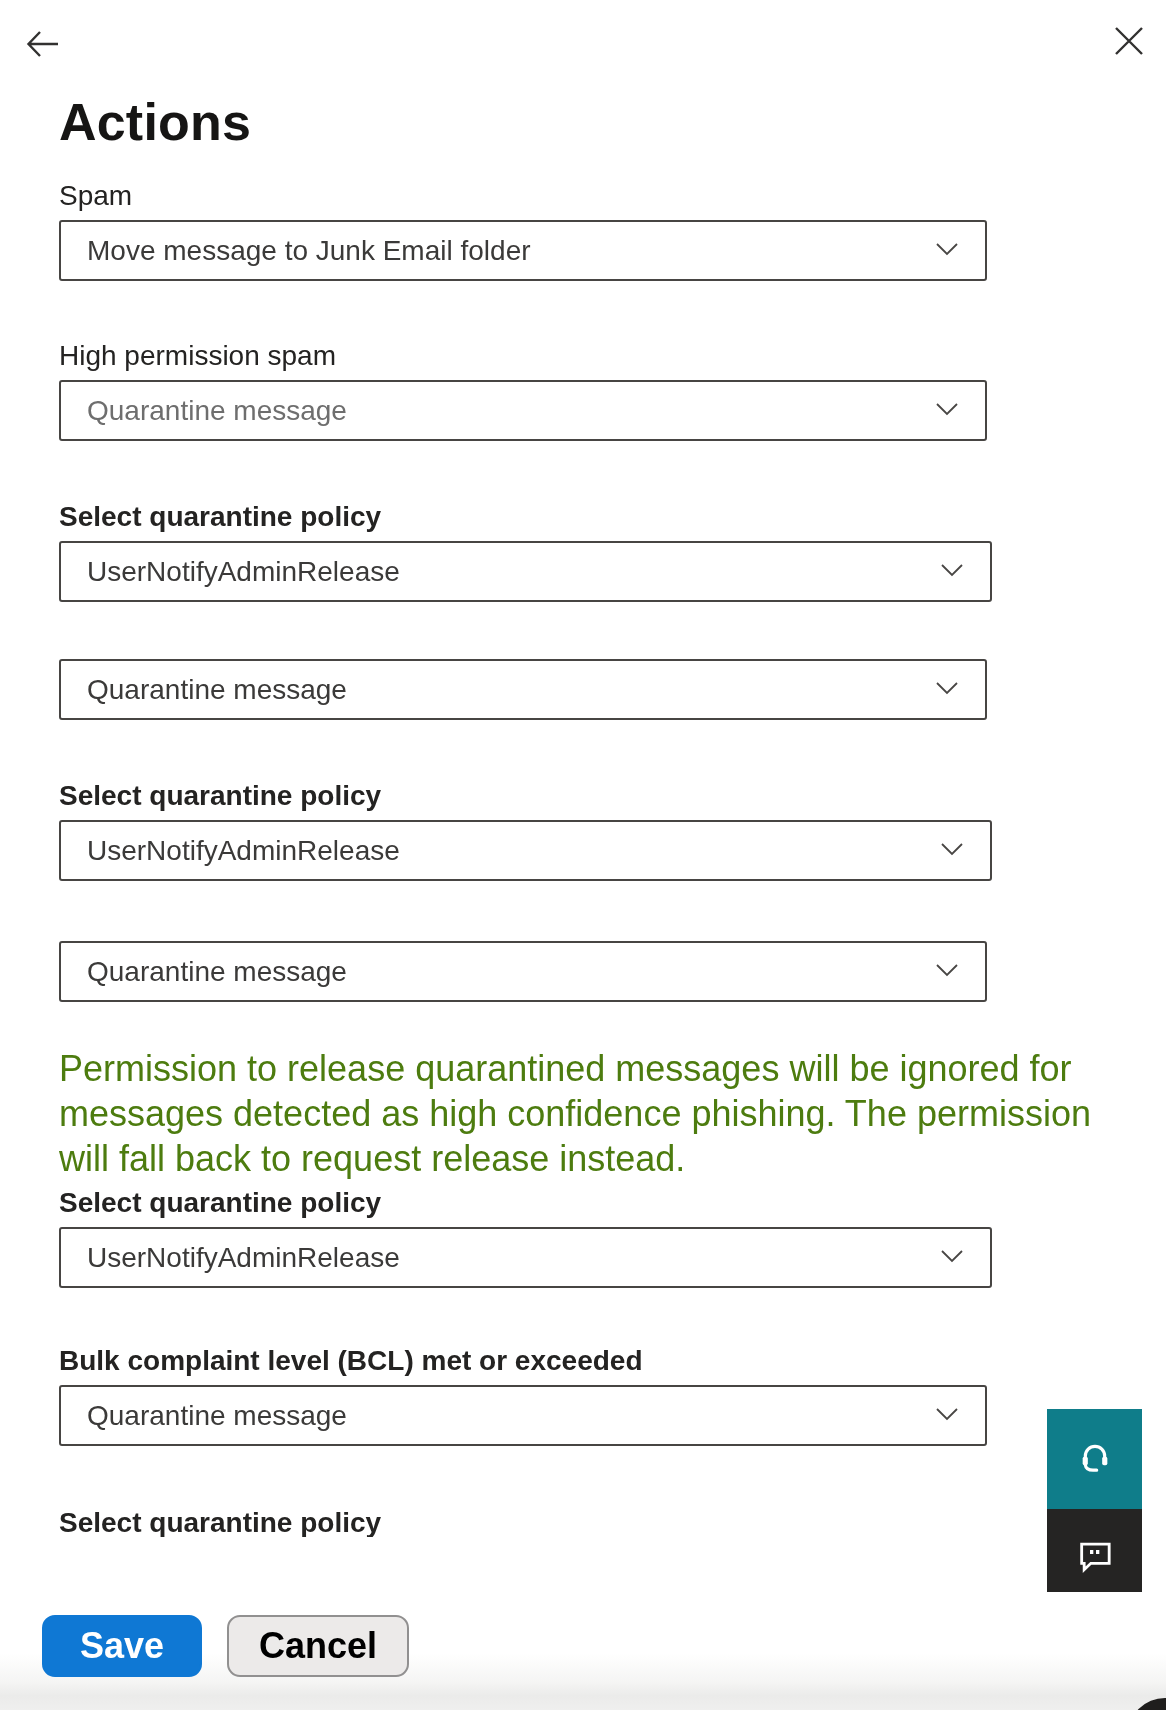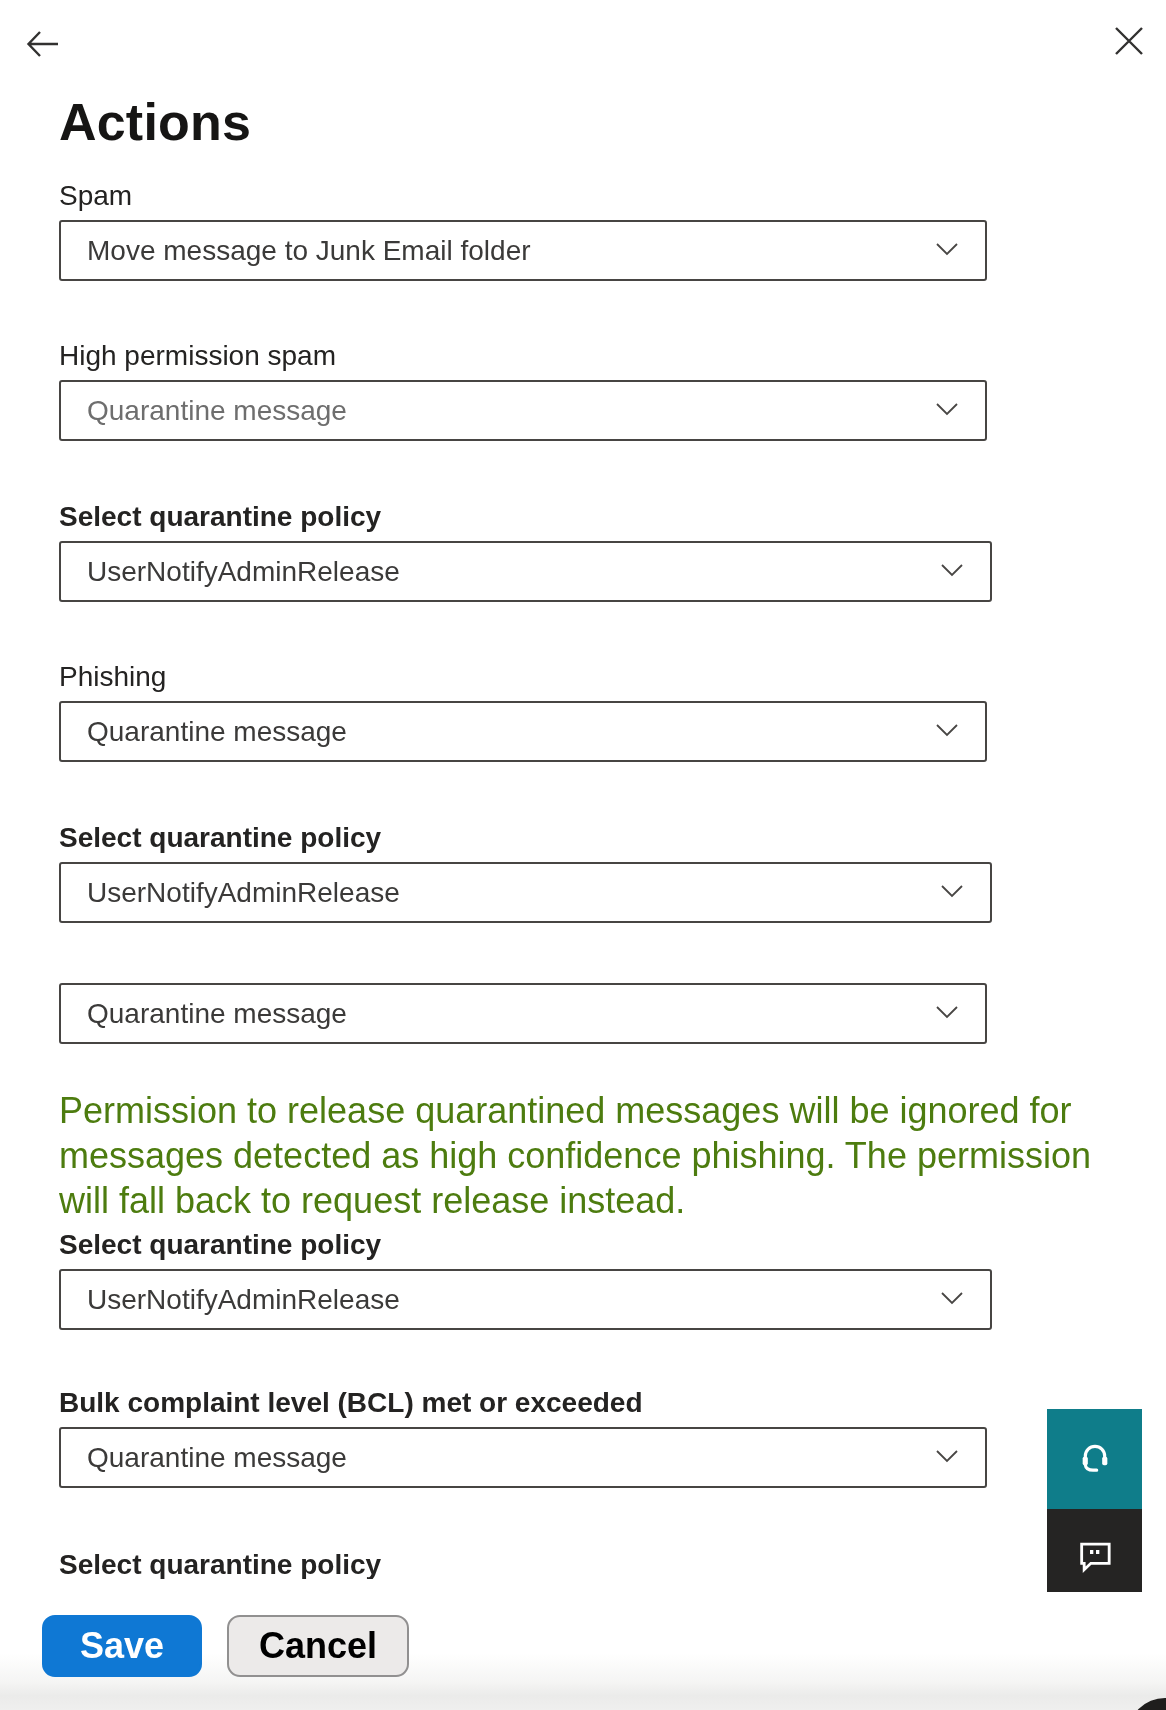--- a/index.html
+++ b/index.html
@@ -113,21 +113,20 @@
       <span class="dropdown-value">UserNotifyAdminRelease</span>
       <span class="chev">
         <svg width="24" height="14" viewBox="0 0 24 14" fill="none">
             <path d="M2 2 L12 12 L22 2" stroke="#484644" stroke-width="1.8" fill="none"></path>
           </svg>
       </span>
     </div>
   </div>
 
   <div class="group mt4">
-    <div class="field-label">Phishing</div>
     <div class="dropdown" role="combobox">
       <span class="dropdown-value">Quarantine message</span>
       <span class="chev">
         <svg width="24" height="14" viewBox="0 0 24 14" fill="none">
             <path d="M2 2 L12 12 L22 2" stroke="#484644" stroke-width="1.8" fill="none"></path>
           </svg>
       </span>
     </div>
   </div>
 

